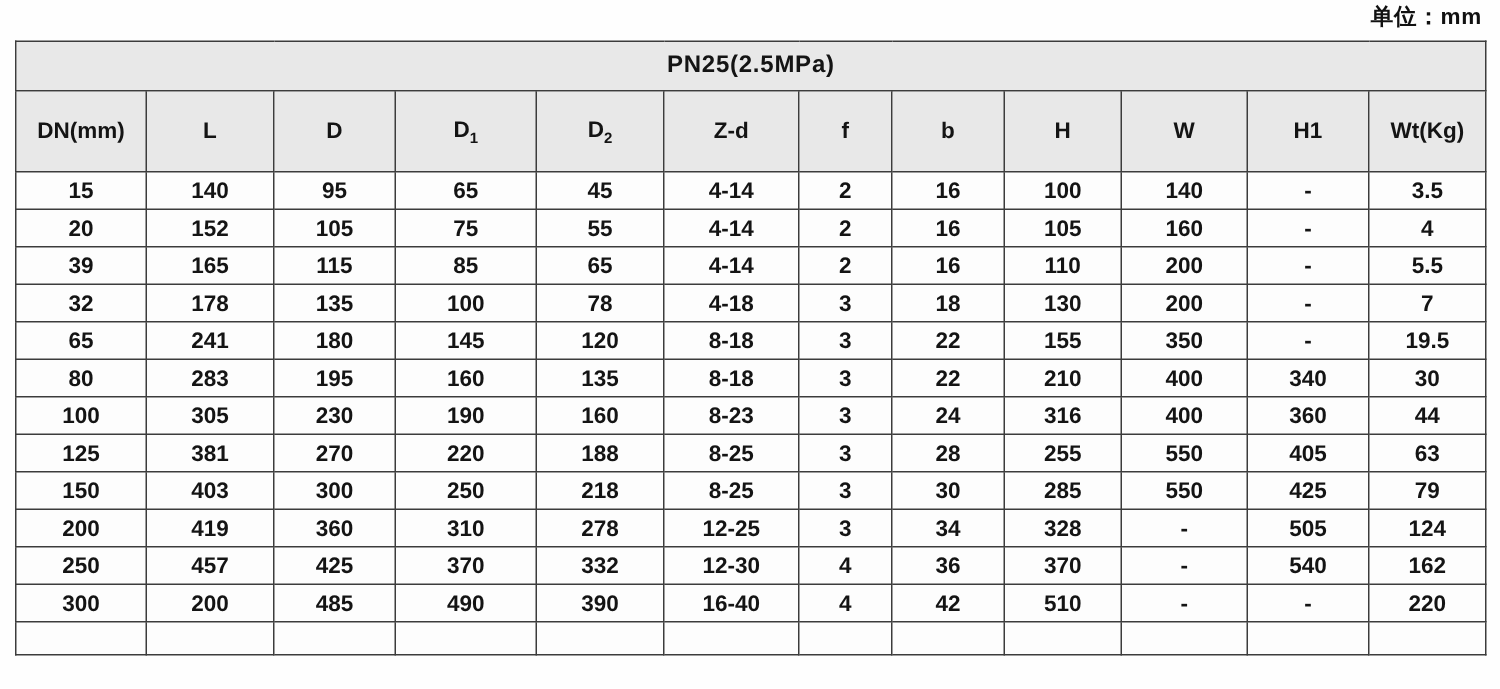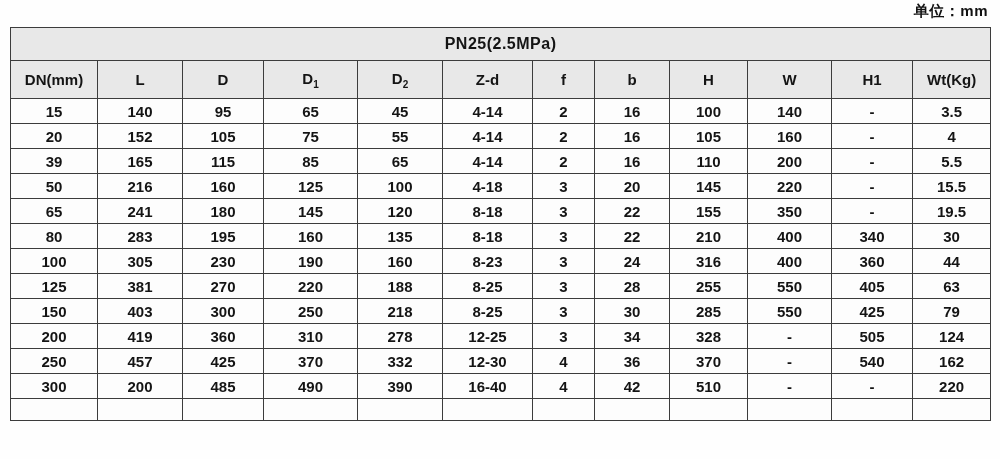--- a/index.html
+++ b/index.html
@@ -40,21 +40,21 @@
     overflow: hidden;
     white-space: nowrap;
   }
   tr.title-row th {
     height: 33px;
     background: #e8e8e8;
     font-size: 16px;
     letter-spacing: 0.5px;
   }
   tr.header-row th {
-    height: 38px;
+    height: 54px;
     background: #e8e8e8;
     font-size: 15px;
   }
   tr.header-row th sub {
     font-size: 10px;
     vertical-align: sub;
   }
   tbody td {
     height: 25px;
     background: #fdfdfd;
@@ -146,32 +146,32 @@
           <td>65</td>
           <td>4-14</td>
           <td>2</td>
           <td>16</td>
           <td>110</td>
           <td>200</td>
           <td>-</td>
           <td>5.5</td>
         </tr>
         <tr>
-          <td>50</td>
-          <td>216</td>
-          <td>160</td>
-          <td>125</td>
+          <td>32</td>
+          <td>178</td>
+          <td>135</td>
           <td>100</td>
+          <td>78</td>
           <td>4-18</td>
           <td>3</td>
-          <td>20</td>
-          <td>145</td>
-          <td>220</td>
-          <td>-</td>
-          <td>15.5</td>
+          <td>18</td>
+          <td>130</td>
+          <td>200</td>
+          <td>-</td>
+          <td>7</td>
         </tr>
         <tr>
           <td>65</td>
           <td>241</td>
           <td>180</td>
           <td>145</td>
           <td>120</td>
           <td>8-18</td>
           <td>3</td>
           <td>22</td>

